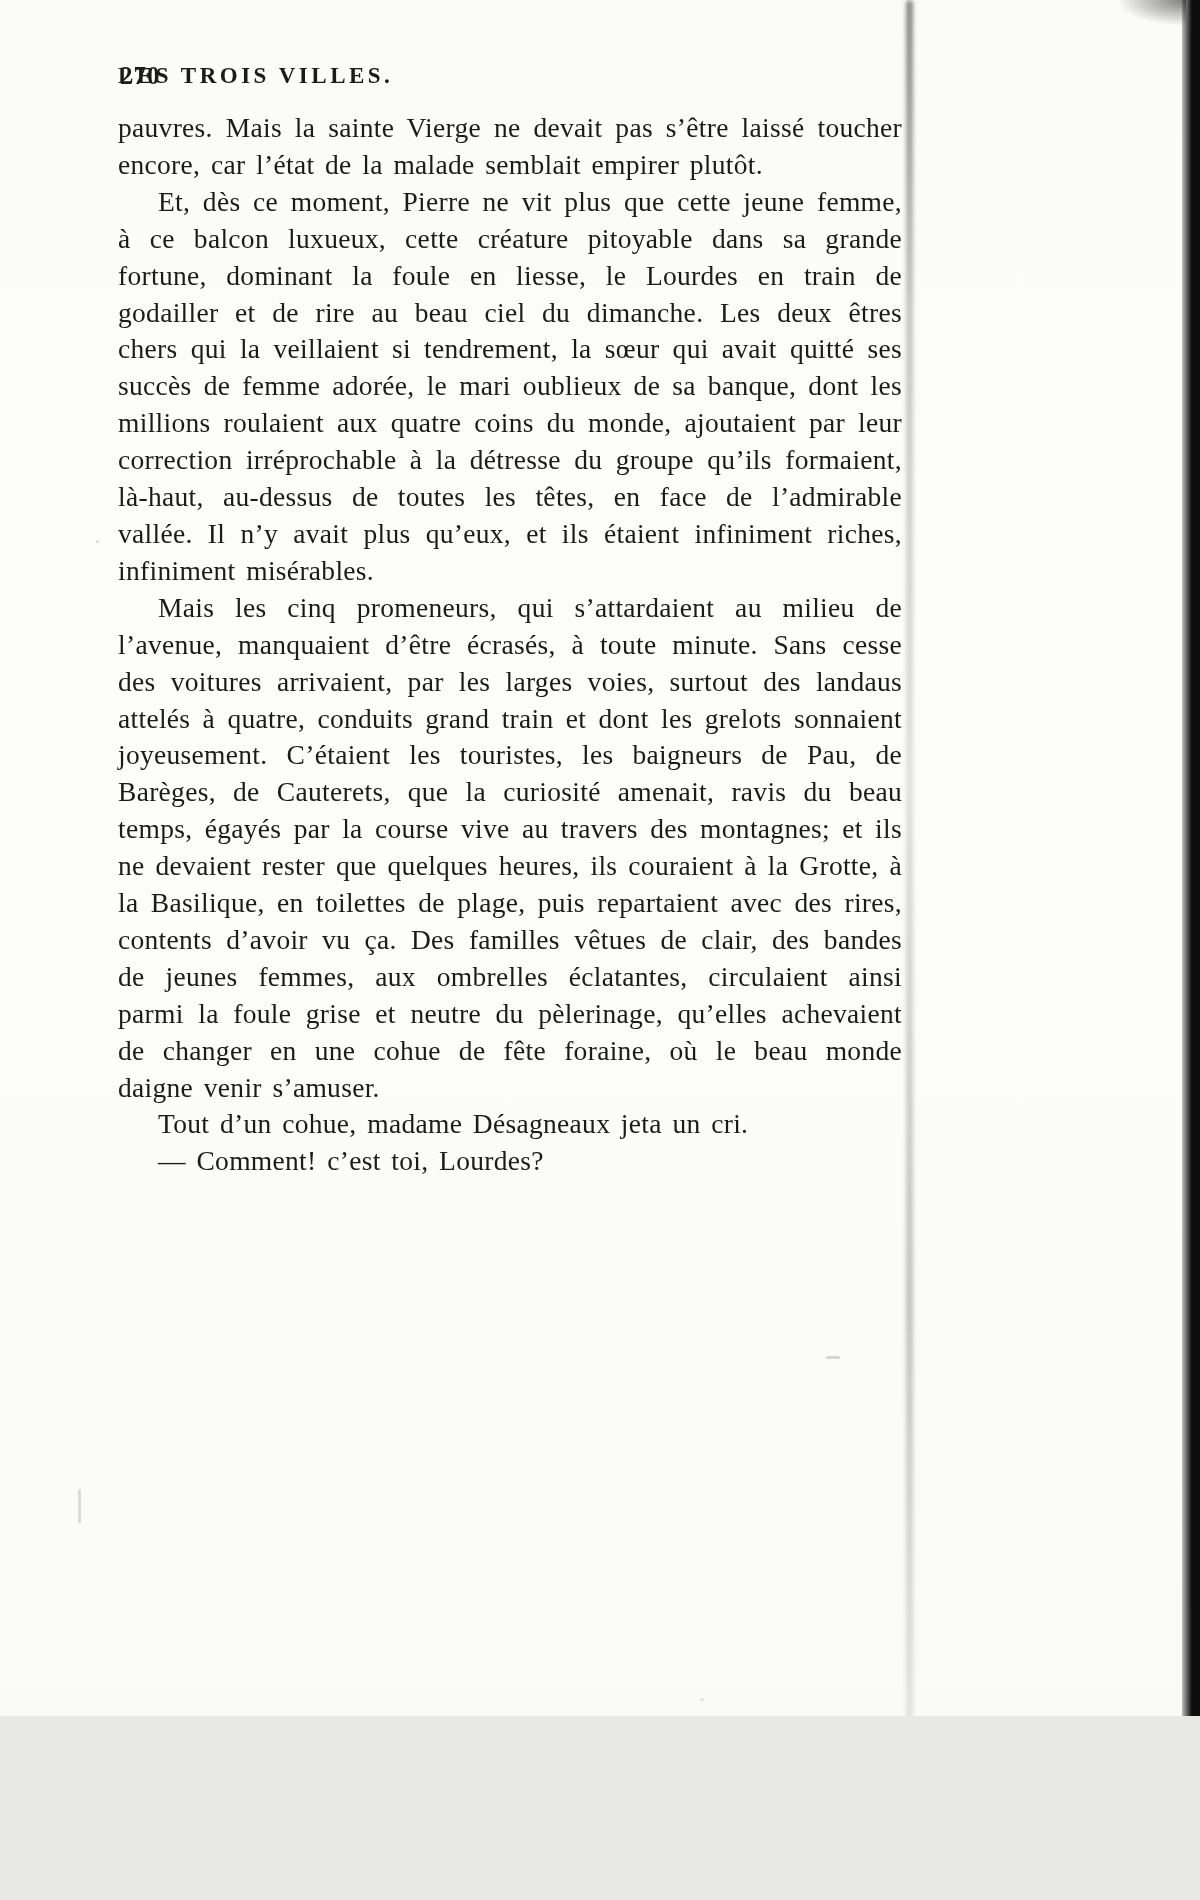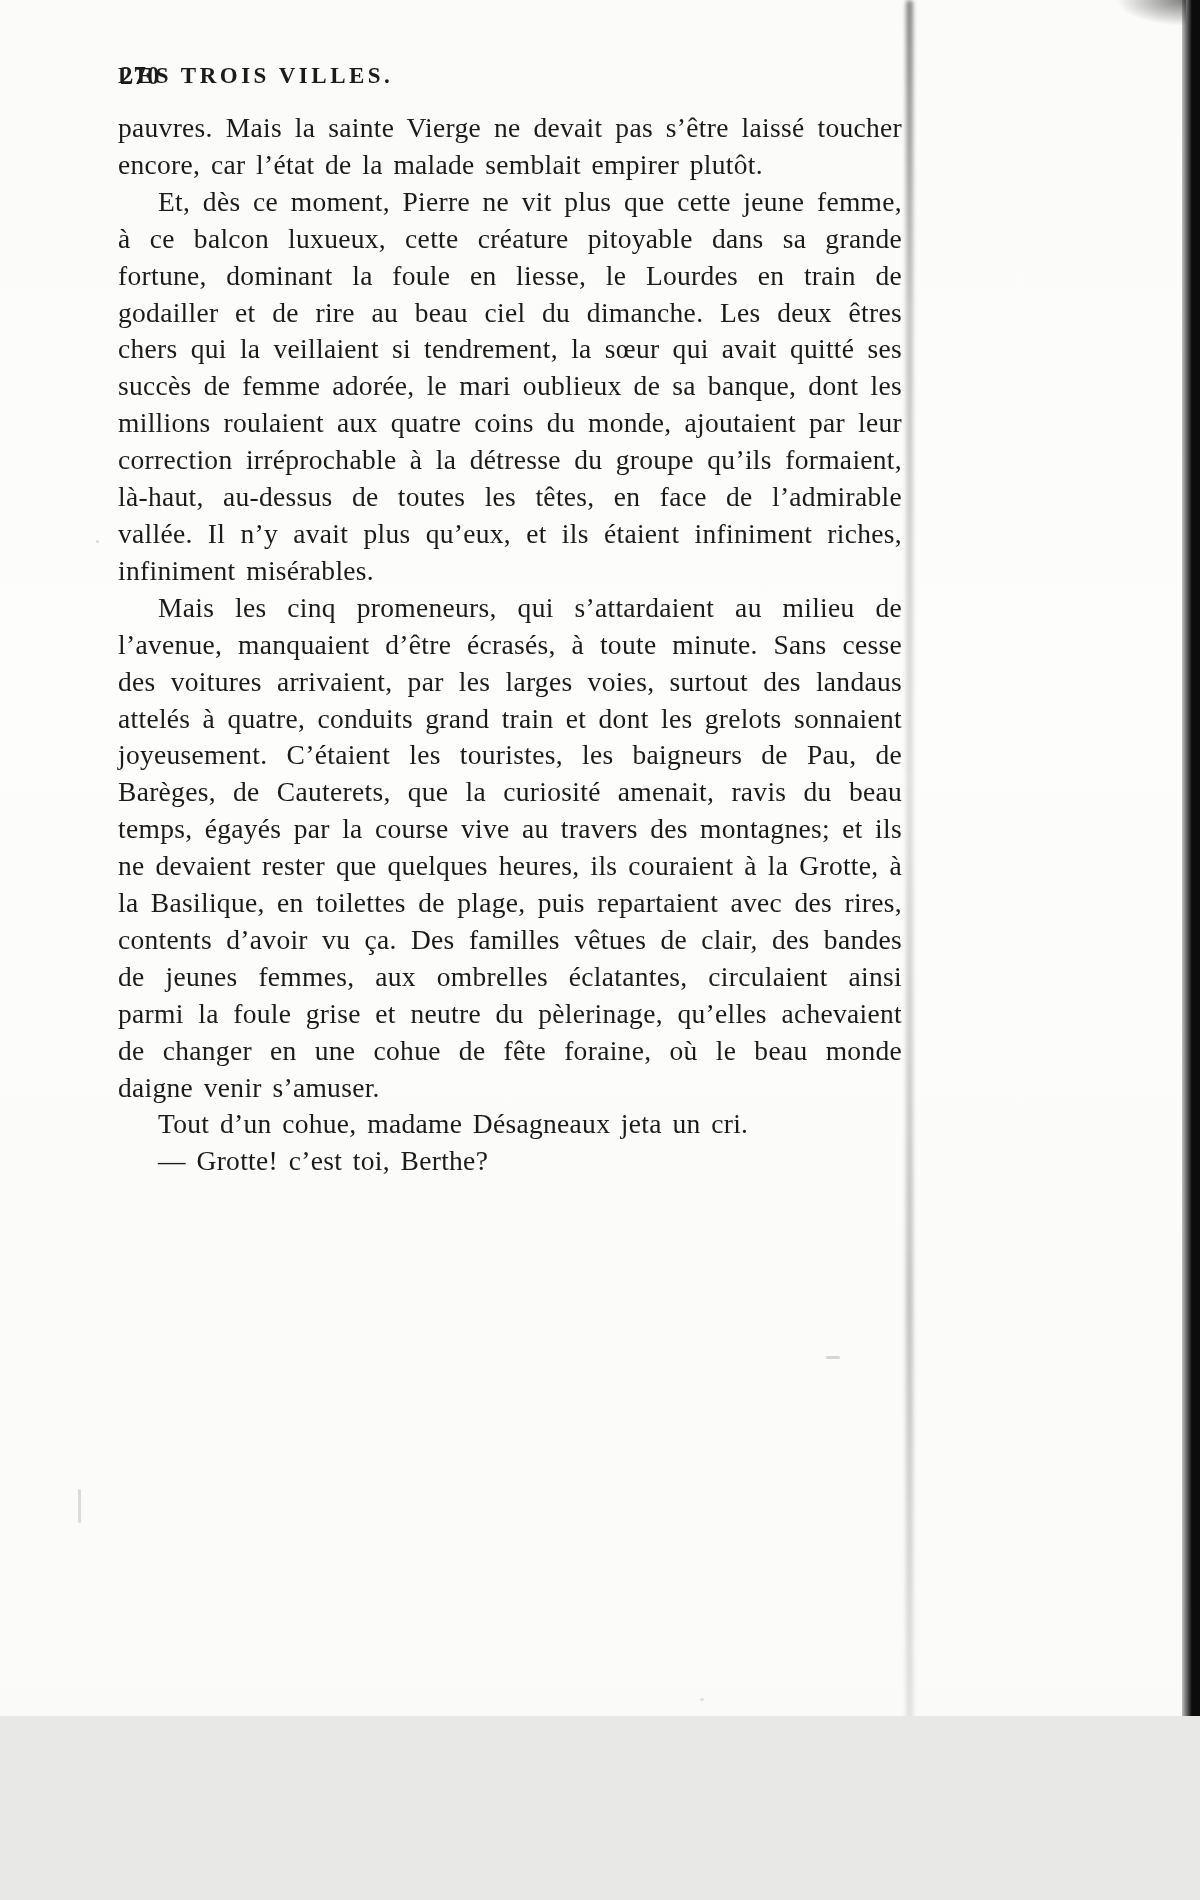--- a/index.html
+++ b/index.html
@@ -112,21 +112,21 @@
     <div class="page-header">
       <span class="page-number">270</span>
       <span class="running-title">LES TROIS VILLES.</span>
     </div>
 
     <div class="body-text">
         <p class="para">pauvres. Mais la sainte Vierge ne devait pas s’être laissé toucher encore, car l’état de la malade semblait empirer plutôt.</p>
         <p class="para indent">Et, dès ce moment, Pierre ne vit plus que cette jeune femme, à ce balcon luxueux, cette créature pitoyable dans sa grande fortune, dominant la foule en liesse, le Lourdes en train de godailler et de rire au beau ciel du dimanche. Les deux êtres chers qui la veillaient si tendrement, la sœur qui avait quitté ses succès de femme adorée, le mari oublieux de sa banque, dont les millions roulaient aux quatre coins du monde, ajoutaient par leur correction irréprochable à la détresse du groupe qu’ils formaient, là-haut, au-dessus de toutes les têtes, en face de l’admirable vallée. Il n’y avait plus qu’eux, et ils étaient infiniment riches, infiniment misérables.</p>
         <p class="para indent">Mais les cinq promeneurs, qui s’attardaient au milieu de l’avenue, manquaient d’être écrasés, à toute minute. Sans cesse des voitures arrivaient, par les larges voies, surtout des landaus attelés à quatre, conduits grand train et dont les grelots sonnaient joyeusement. C’étaient les touristes, les baigneurs de Pau, de Barèges, de Cauterets, que la curiosité amenait, ravis du beau temps, égayés par la course vive au travers des montagnes; et ils ne devaient rester que quelques heures, ils couraient à la Grotte, à la Basilique, en toilettes de plage, puis repartaient avec des rires, contents d’avoir vu ça. Des familles vêtues de clair, des bandes de jeunes femmes, aux ombrelles éclatantes, circulaient ainsi parmi la foule grise et neutre du pèlerinage, qu’elles achevaient de changer en une cohue de fête foraine, où le beau monde daigne venir s’amuser.</p>
         <p class="para indent">Tout d’un cohue, madame Désagneaux jeta un cri.</p>
-        <p class="para indent">— Grotte! c’est toi, Berthe?</p>
+        <p class="para indent">— Comment! c’est toi, Lourdes?</p>
       </div>
   </div>
 
   <div class="gutter-shadow"></div>
   <div class="right-edge"></div>
   <div class="corner-smudge"></div>
 
   <div class="speck s1"></div>
   <div class="speck s2"></div>
   <div class="speck s3"></div>

